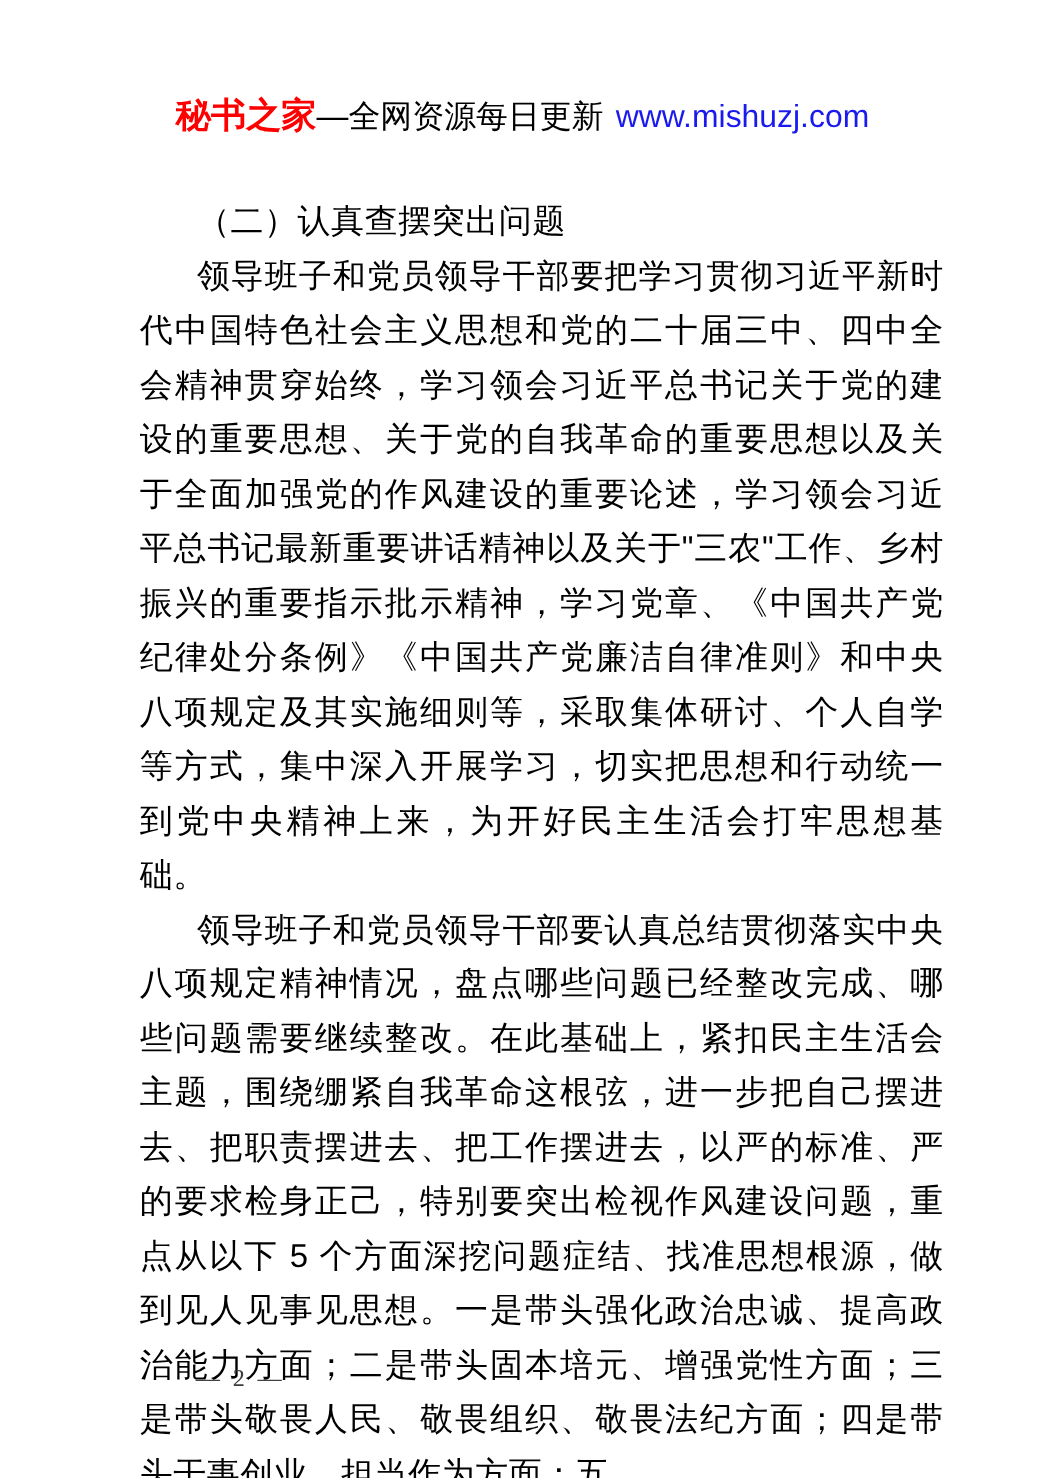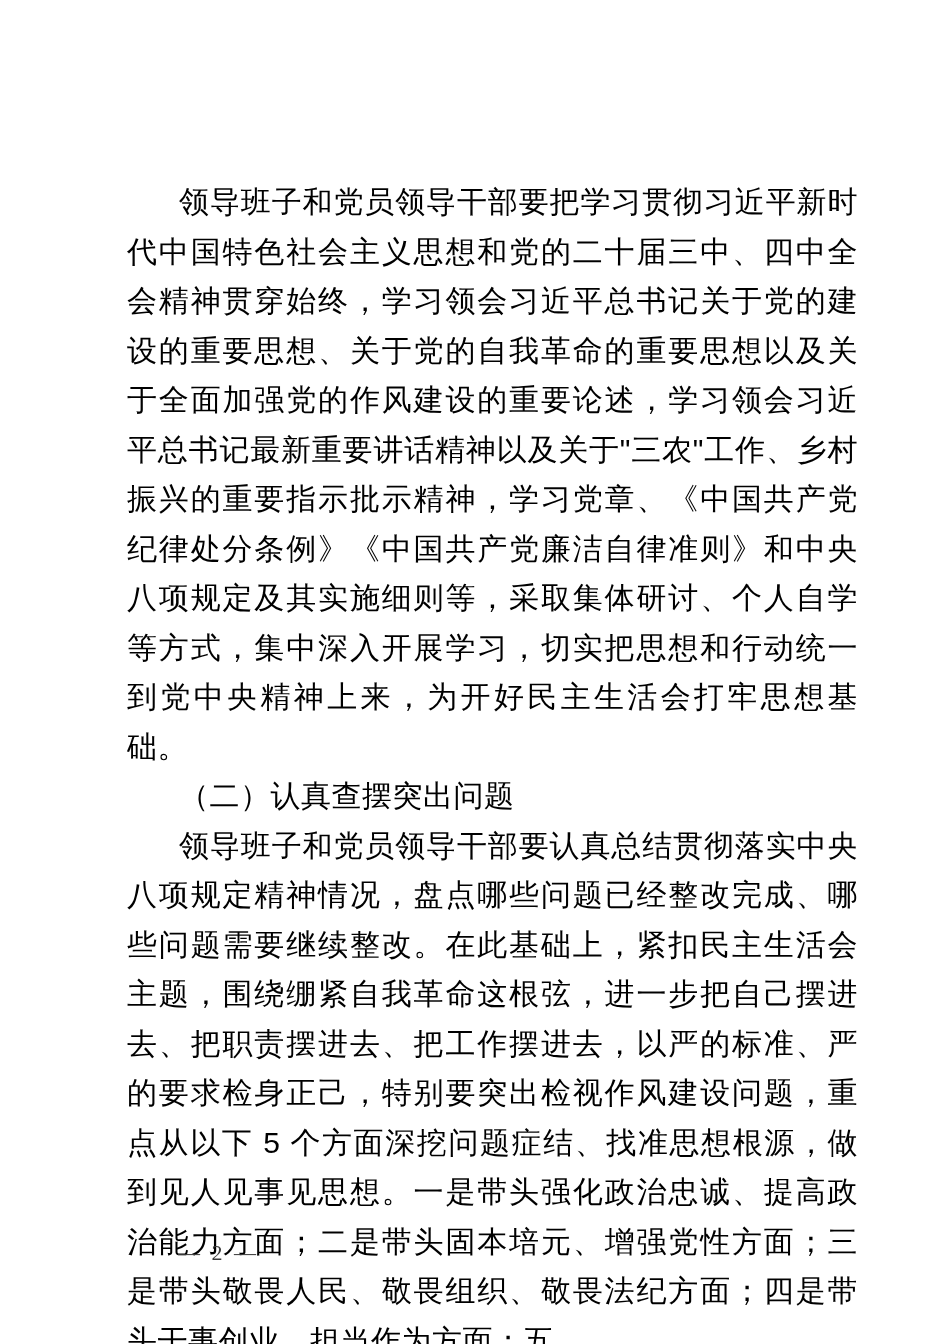--- a/index.html
+++ b/index.html
@@ -69,24 +69,27 @@
     color: #3c3c3c;
     letter-spacing: 3px;
     white-space: nowrap;
   }
 </style>
 </head>
 <body>
 
 <div class="page">
 
+  <div class="page-header">
+    <span class="site-name" style="color: rgb(255, 0, 0);">秘书之家</span><span class="header-dash">—</span><span class="header-tagline">全网资源每日更新</span><a class="site-url" style="color: rgb(26, 26, 238);">www.mishuzj.com</a>
+  </div>
 
   <div class="doc-body" id="doc-body">
+      <p class="para para-heading"><span class="seg">（二）认真查摆突出问题</span></p>
       <p class="para"><span class="seg">领导班子和党员领导干部要把学习贯彻习近平新时代中国特色社会主义思想和党的二十届三中、四中全会精神贯穿始终，学习领会习近平总书记关于党的建设的重要思想、关于党的自我革命的重要思想以及关于全面加强党的作风建设的重要论述，学习领会习近平总书记最新重要讲话精神以及关于"三农"工作、乡村振兴的重要指示批示精神，学习党章、《中国共产党纪律处分条例》《中国共产党廉洁自律准则》和中央八项规定及其实施细则等，采取集体研讨、个人自学等方式，集中深入开展学习，切实把思想和行动统一到党中央精神上来，为开好民主生活会打牢思想基础。</span></p>
-      <p class="para para-heading"><span class="seg">（二）认真查摆突出问题</span></p>
       <p class="para"><span class="seg">领导班子和党员领导干部要认真总结贯彻落实中央八项规定精神情况，盘点哪些问题已经整改完成、哪些问题需要继续整改。在此基础上，紧扣民主生活会主题，围绕绷紧自我革命这根弦，进一步把自己摆进去、把职责摆进去、把工作摆进去，以严的标准、严的要求检身正己，特别要突出检视作风建设问题，重点从以下 5 个方面深挖问题症结、找准思想根源，做到见人见事见思想。</span><span class="seg-bold">一是</span><span class="seg">带头强化政治忠诚、提高政治能力方面；</span><span class="seg-bold">二是</span><span class="seg">带头固本培元、增强党性方面；</span><span class="seg-bold">三是</span><span class="seg">带头敬畏人民、敬畏组织、敬畏法纪方面；</span><span class="seg-bold">四是</span><span class="seg">带头干事创业、担当作为方面；</span><span class="seg-bold">五</span></p>
     </div>
 
   <div class="page-footer">
     <span>— 2 —</span>
   </div>
 
 </div>
 
 </body></html>

